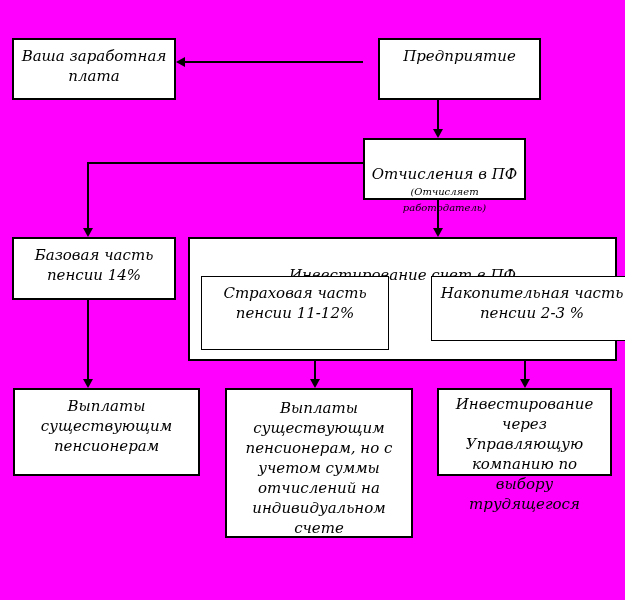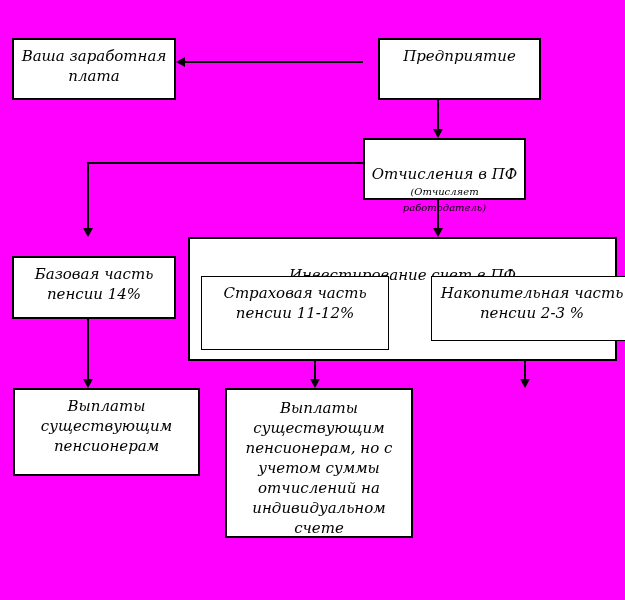--- a/index.html
+++ b/index.html
@@ -85,21 +85,21 @@
 плата</div>
 
   <div class="box" style="left:378px; top:38px; width:163px; height:62px;">Предприятие</div>
 
   <div class="box" style="left:363px; top:138px; width:163px; height:62px; padding-top:4px;">
     <span>Отчисления в ПФ</span>
     <span class="note">(Отчисляет
 работодатель)</span>
   </div>
 
-  <div class="box" style="left:12px; top:237px; width:164px; height:63px;margin-top:19px;">Базовая часть
+  <div class="box" style="left:12px; top:237px; width:164px; height:63px;">Базовая часть
 пенсии 14%</div>
 
   <div class="box" style="left:188px; top:237px; width:429px; height:124px;">
     <span>Инвестирование счет в ПФ</span>
     <div class="box inner-box" style="left:11px; top:37px; width:188px; height:74px;">Страховая часть
 пенсии 11-12%</div>
     <div class="box inner-box" style="left:209px; top:37px; width:202px; height:65px;margin-left:32px;">Накопительная часть
 пенсии 2-3 %</div>
   </div>
 
@@ -107,14 +107,18 @@
 существующим
 пенсионерам</div>
 
   <div class="box" style="left:225px; top:388px; width:188px; height:150px; padding-top:8px;">Выплаты
 существующим
 пенсионерам, но с
 учетом суммы
 отчислений на
 индивидуальном счете</div>
 
+  <div class="box" style="left:437px; top:388px; width:175px; height:88px; padding-top:4px;">Инвестирование
+через Управляющую
+компанию по выбору
+трудящегося</div>
 
 </div>
 
 </body></html>

